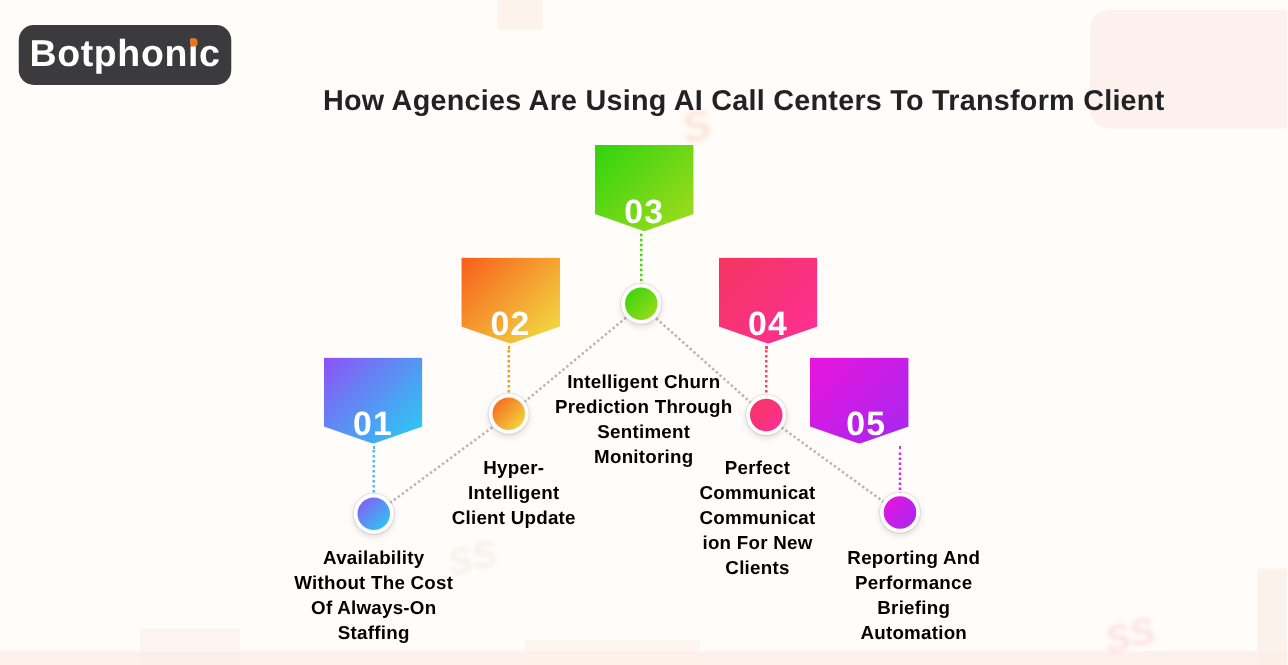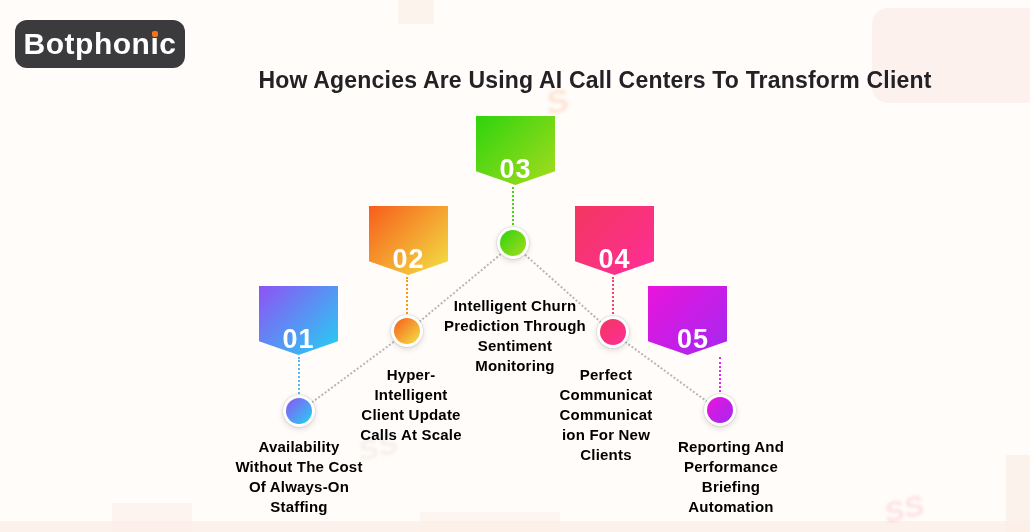--- a/index.html
+++ b/index.html
@@ -151,21 +151,20 @@
     <span class="num">02</span>
   </div>
   <div class="vline" style="left: 406px; top: 277px; height: 40px; border-left-color: rgb(245, 158, 11);"></div>
   <div class="node" style="left:391px; top:315px;">
     <div class="node-inner" style="background: linear-gradient(135deg, rgb(247, 93, 28), rgb(242, 227, 68));"></div>
   </div>
   <div class="label" style="left:321px; top:365px;">
     <div>Hyper-</div>
     <div>Intelligent</div>
     <div>Client Update</div>
-    <div>Calls At Scale</div>
   </div>
 
   <div class="ribbon" style="left: 476px; top: 116px; background: linear-gradient(135deg, rgb(47, 211, 14), rgb(166, 220, 29));">
     <span class="num">03</span>
   </div>
   <div class="vline" style="left: 512px; top: 187px; height: 42px; border-left-color: rgb(71, 212, 20);"></div>
   <div class="node" style="left:497px; top:227px;">
     <div class="node-inner" style="background: linear-gradient(135deg, rgb(47, 211, 14), rgb(166, 220, 29));"></div>
   </div>
   <div class="label" style="left:425px; top:296px;">

